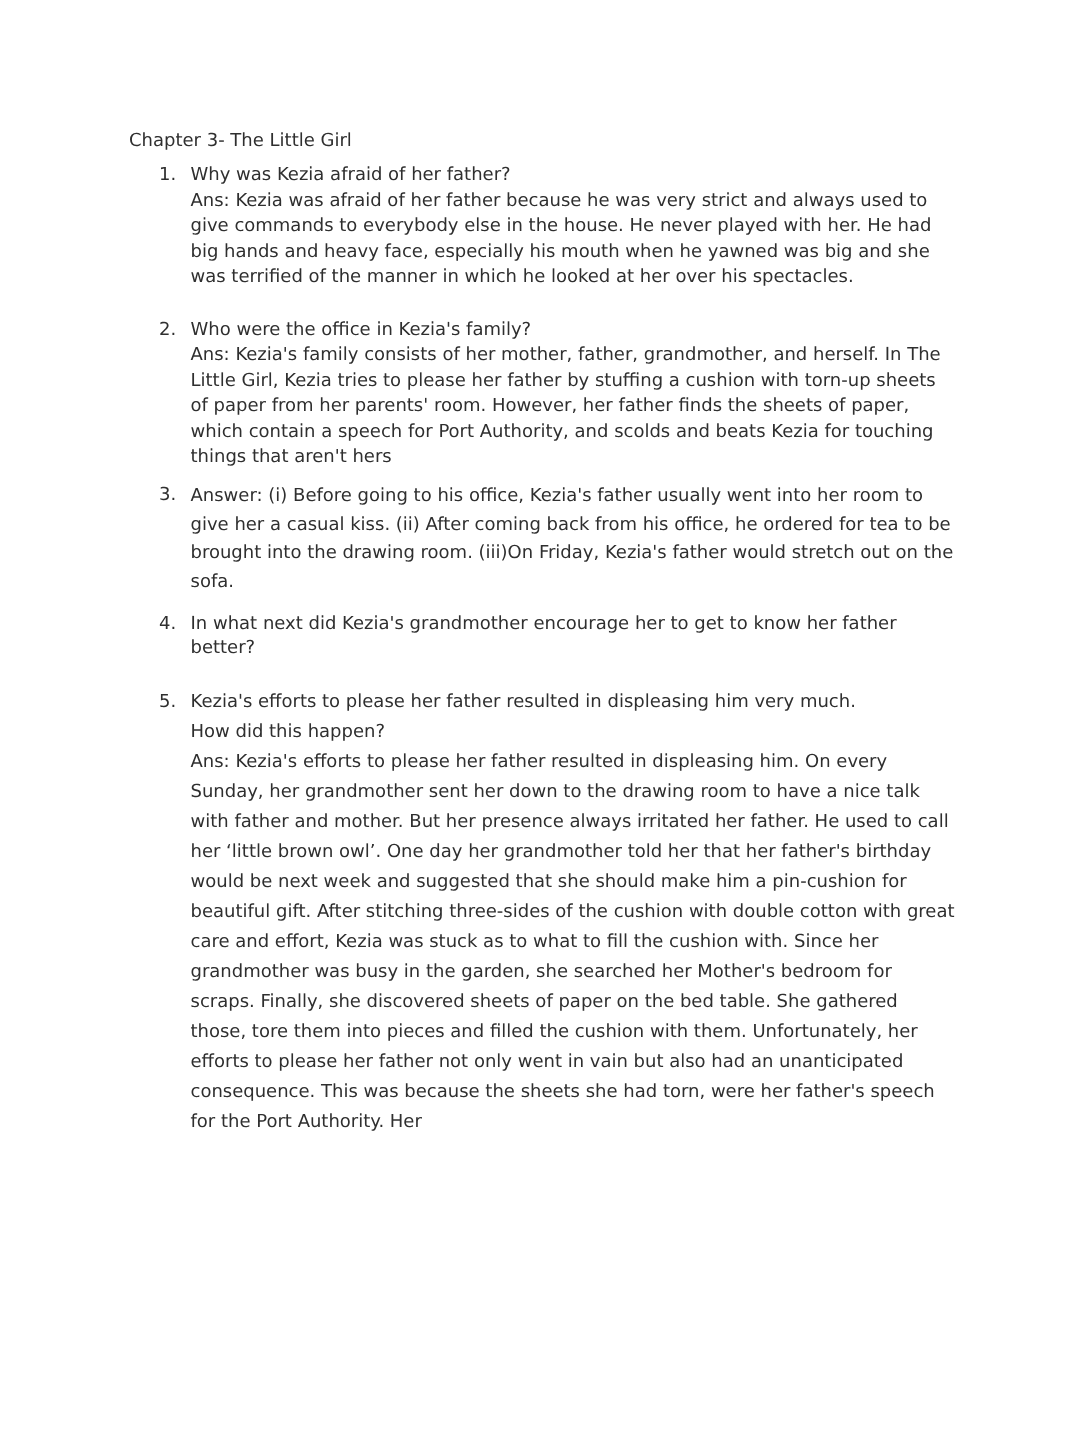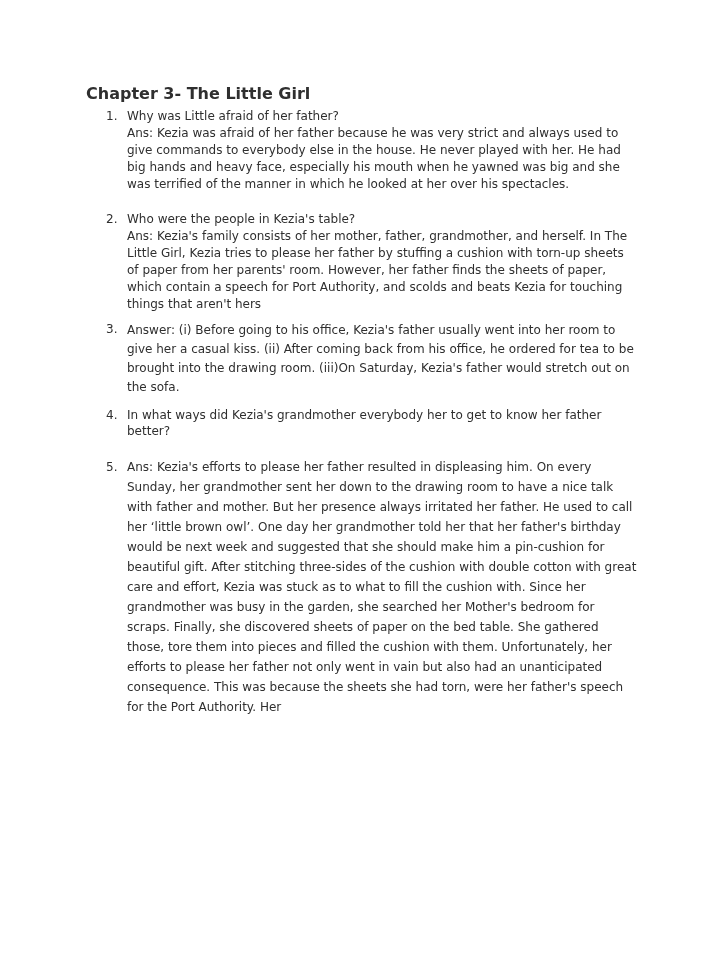--- a/index.html
+++ b/index.html
@@ -17,22 +17,22 @@
   .page {
     position: absolute;
     left: 86px;
     top: 85px;
     width: 552px;
     font-size: 12px;
     line-height: 17px;
   }
   .title {
     margin: 0 0 6px 0;
-    font-size: 16px;
-    font-weight: bold;
+    font-size: 12px;
+    font-weight: normal;
   }
   ol.qa-list {
     list-style: none;
     margin: 0;
     padding: 0;
   }
   li.qa-item {
     position: relative;
     padding-left: 41px;
   }
@@ -53,38 +53,40 @@
   li.qa-item:nth-child(3) .answer { margin-top: 8px; line-height: 19px; }
 </style>
 </head>
 <body>
 
 <div class="page">
   <div class="title">Chapter 3- The Little Girl</div>
   <ol class="qa-list" id="qa-list">
   <li class="qa-item">
     <span class="num">1.</span>
-    <div class="question">Why was Little afraid of her father?</div>
+    <div class="question">Why was Kezia afraid of her father?</div>
     <div class="answer">Ans: Kezia was afraid of her father because he was very strict and always used to give commands to everybody else in the house. He never played with her. He had big hands and heavy face, especially his mouth when he yawned was big and she was terrified of the manner in which he looked at her over his spectacles.</div>
   </li>
 
   <li class="qa-item">
     <span class="num">2.</span>
-    <div class="question">Who were the people in Kezia's table?</div>
+    <div class="question">Who were the office in Kezia's family?</div>
     <div class="answer">Ans: Kezia's family consists of her mother, father, grandmother, and herself. In The Little Girl, Kezia tries to please her father by stuffing a cushion with torn-up sheets of paper from her parents' room. However, her father finds the sheets of paper, which contain a speech for Port Authority, and scolds and beats Kezia for touching things that aren't hers</div>
   </li>
 
   <li class="qa-item">
     <span class="num">3.</span>
-    <div class="answer">Answer: (i) Before going to his office, Kezia's father usually went into her room to give her a casual kiss. (ii) After coming back from his office, he ordered for tea to be brought into the drawing room. (iii)On Saturday, Kezia's father would stretch out on the sofa.</div>
+    <div class="answer">Answer: (i) Before going to his office, Kezia's father usually went into her room to give her a casual kiss. (ii) After coming back from his office, he ordered for tea to be brought into the drawing room. (iii)On Friday, Kezia's father would stretch out on the sofa.</div>
   </li>
 
   <li class="qa-item">
     <span class="num">4.</span>
-    <div class="question">In what ways did Kezia's grandmother everybody her to get to know her father better?</div>
+    <div class="question">In what next did Kezia's grandmother encourage her to get to know her father better?</div>
   </li>
 
   <li class="qa-item">
     <span class="num">5.</span>
+    <div class="question">Kezia's efforts to please her father resulted in displeasing him very much.
+How did this happen?</div>
     <div class="answer">Ans: Kezia's efforts to please her father resulted in displeasing him. On every Sunday, her grandmother sent her down to the drawing room to have a nice talk with father and mother. But her presence always irritated her father. He used to call her ‘little brown owl’. One day her grandmother told her that her father's birthday would be next week and suggested that she should make him a pin-cushion for beautiful gift. After stitching three-sides of the cushion with double cotton with great care and effort, Kezia was stuck as to what to fill the cushion with. Since her grandmother was busy in the garden, she searched her Mother's bedroom for scraps. Finally, she discovered sheets of paper on the bed table. She gathered those, tore them into pieces and filled the cushion with them. Unfortunately, her efforts to please her father not only went in vain but also had an unanticipated consequence. This was because the sheets she had torn, were her father's speech for the Port Authority. Her</div>
   </li>
 </ol>
 </div>
 
 </body></html>

